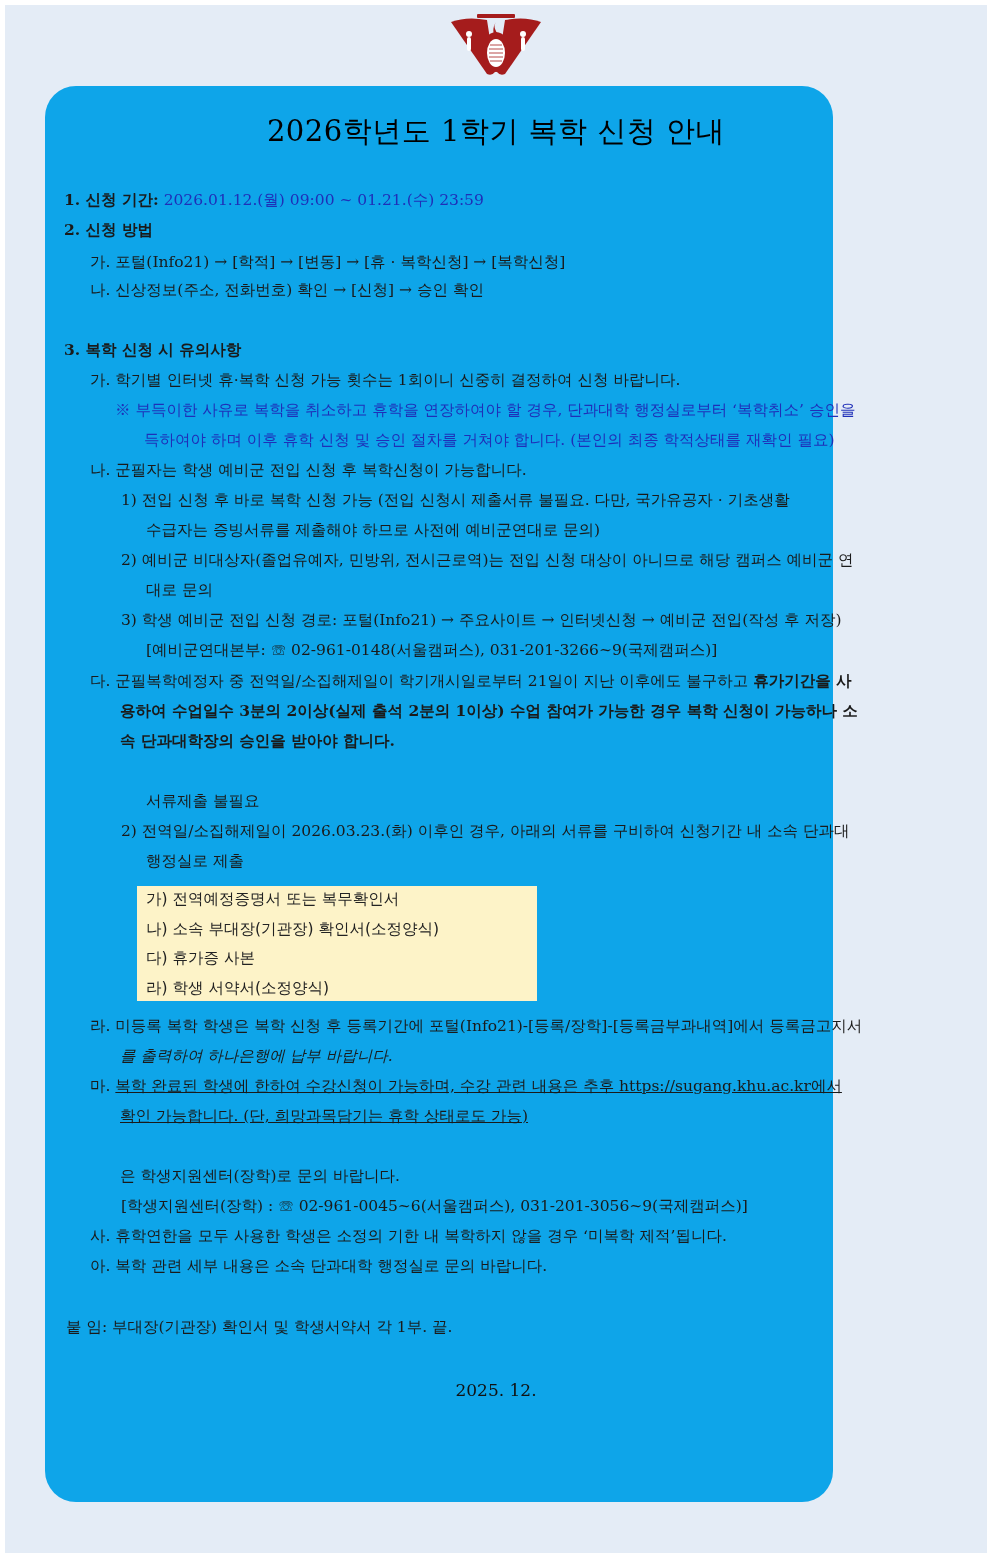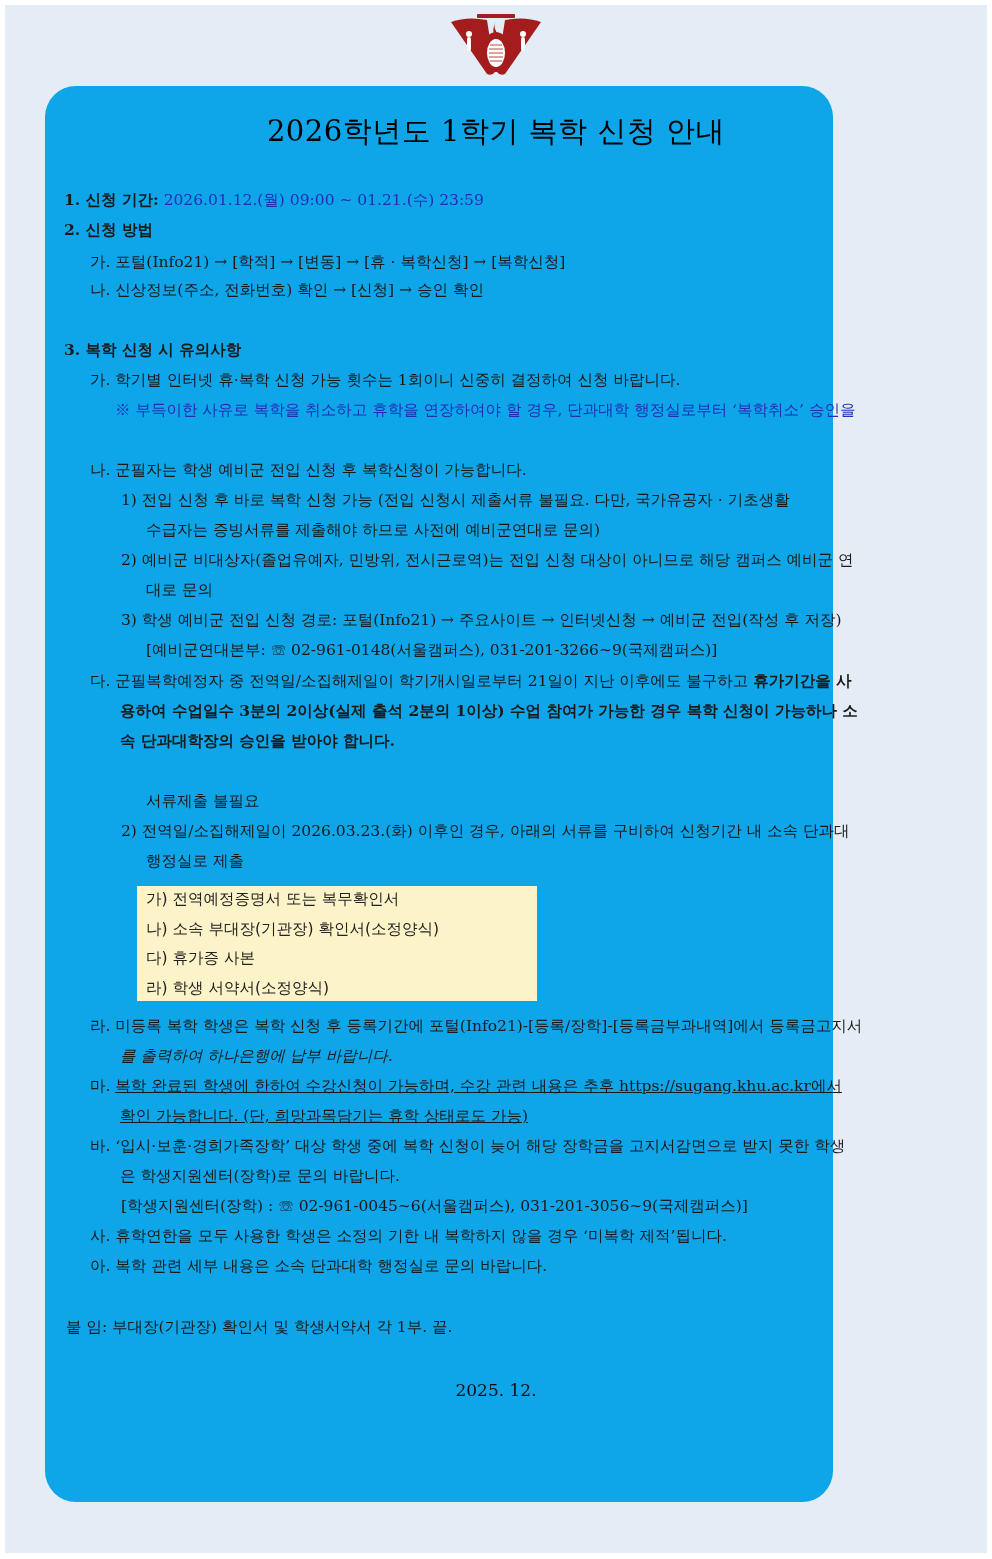--- a/index.html
+++ b/index.html
@@ -57,20 +57,21 @@
     <span class="blue">2026.01.12.(월) 09:00 ~ 01.21.(수) 23:59</span>
   </div>
 
   <div class="line b" style="left:19px;top:134px;">2. 신청 방법</div>
   <div class="line" style="left:45px;top:166px;">가. 포털(Info21) → [학적] → [변동] → [휴 · 복학신청] → [복학신청]</div>
   <div class="line" style="left:45px;top:194px;">나. 신상정보(주소, 전화번호) 확인 → [신청] → 승인 확인</div>
 
   <div class="line b" style="left:19px;top:254px;">3. 복학 신청 시 유의사항</div>
   <div class="line" style="left:45px;top:284px;">가. 학기별 인터넷 휴·복학 신청 가능 횟수는 1회이니 신중히 결정하여 신청 바랍니다.</div>
   <div class="line blue" style="left:70px;top:314px;">※ 부득이한 사유로 복학을 취소하고 휴학을 연장하여야 할 경우, 단과대학 행정실로부터 ‘복학취소’ 승인을</div>
+  <div class="line blue" style="left:99px;top:344px;">득하여야 하며 이후 휴학 신청 및 승인 절차를 거쳐야 합니다. (본인의 최종 학적상태를 재확인 필요)</div>
 
   <div class="line" style="left:45px;top:374px;">나. 군필자는 학생 예비군 전입 신청 후 복학신청이 가능합니다.</div>
   <div class="line" style="left:76px;top:404px;">1) 전입 신청 후 바로 복학 신청 가능 (전입 신청시 제출서류 불필요. 다만, 국가유공자 · 기초생활</div>
   <div class="line" style="left:101px;top:434px;">수급자는 증빙서류를 제출해야 하므로 사전에 예비군연대로 문의)</div>
   <div class="line" style="left:76px;top:464px;">2) 예비군 비대상자(졸업유예자, 민방위, 전시근로역)는 전입 신청 대상이 아니므로 해당 캠퍼스 예비군 연</div>
   <div class="line" style="left:101px;top:494px;">대로 문의</div>
   <div class="line" style="left:76px;top:524px;">3) 학생 예비군 전입 신청 경로: 포털(Info21) → 주요사이트 → 인터넷신청 → 예비군 전입(작성 후 저장)</div>
   <div class="line" style="left:101px;top:554px;">[예비군연대본부: ☏ 02-961-0148(서울캠퍼스), 031-201-3266~9(국제캠퍼스)]</div>
 
   <div class="line" style="left:45px;top:585px;">
@@ -89,21 +90,20 @@
   <div class="yl" style="top:892px;">라) 학생 서약서(소정양식)</div>
 
   <div class="line" style="left:45px;top:930px;">라. 미등록 복학 학생은 복학 신청 후 등록기간에 포털(Info21)-[등록/장학]-[등록금부과내역]에서 등록금고지서</div>
   <div class="line" style="left:75px;top:960px;font-style:italic;">를 출력하여 하나은행에 납부 바랍니다.</div>
 
   <div class="line" style="left:45px;top:990px;">
     <span>마. </span><span class="u">복학 완료된 학생에 한하여 수강신청이 가능하며, 수강 관련 내용은 추후 https://sugang.khu.ac.kr에서</span>
   </div>
   <div class="line u" style="left:75px;top:1020px;">확인 가능합니다. (단, 희망과목담기는 휴학 상태로도 가능)</div>
 
-  <div class="line" style="left:45px;top:1050px;">바. ‘입시·보훈·경희가족장학’ 대상 학생 중에 복학 신청이 늦어 해당 장학금을 고지서감면으로 받지 못한 학생</div>
   <div class="line" style="left:75px;top:1080px;">은 학생지원센터(장학)로 문의 바랍니다.</div>
   <div class="line" style="left:76px;top:1110px;">[학생지원센터(장학) : ☏ 02-961-0045~6(서울캠퍼스), 031-201-3056~9(국제캠퍼스)]</div>
   <div class="line" style="left:45px;top:1140px;">사. 휴학연한을 모두 사용한 학생은 소정의 기한 내 복학하지 않을 경우 ‘미복학 제적’됩니다.</div>
   <div class="line" style="left:45px;top:1170px;">아. 복학 관련 세부 내용은 소속 단과대학 행정실로 문의 바랍니다.</div>
 
   <div class="line" style="left:21px;top:1231px;">붙 임: 부대장(기관장) 확인서 및 학생서약서 각 1부. 끝.</div>
 
   <div class="date">2025. 12.</div>
 </div>
 

